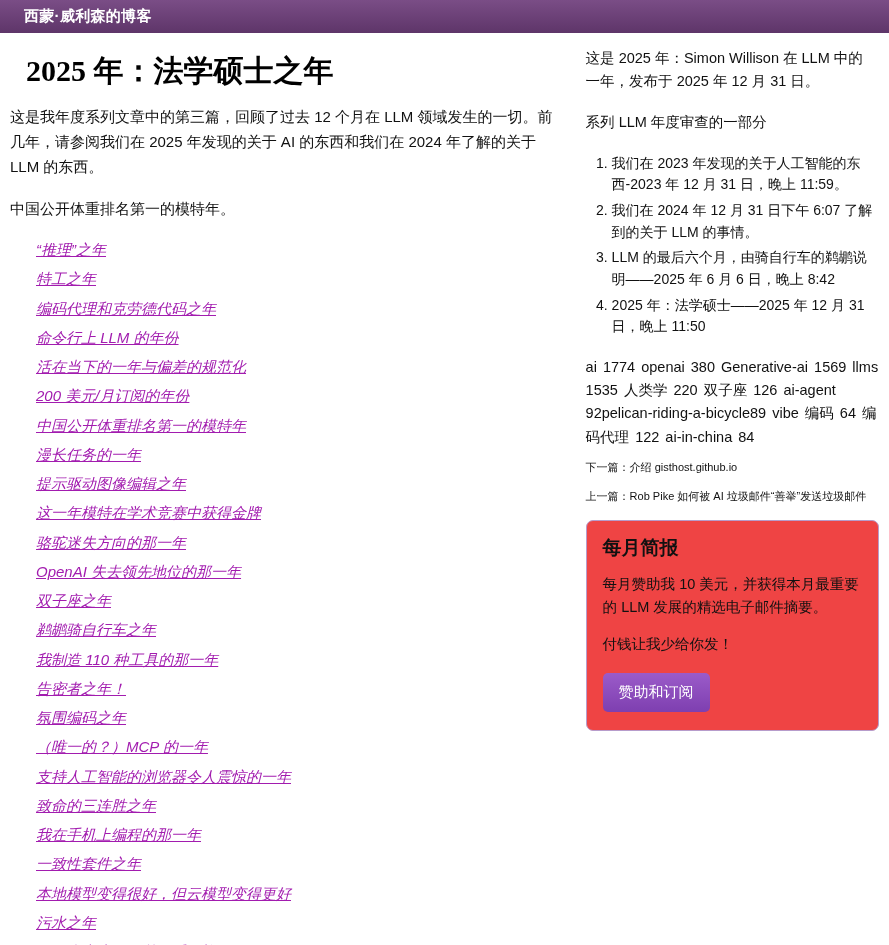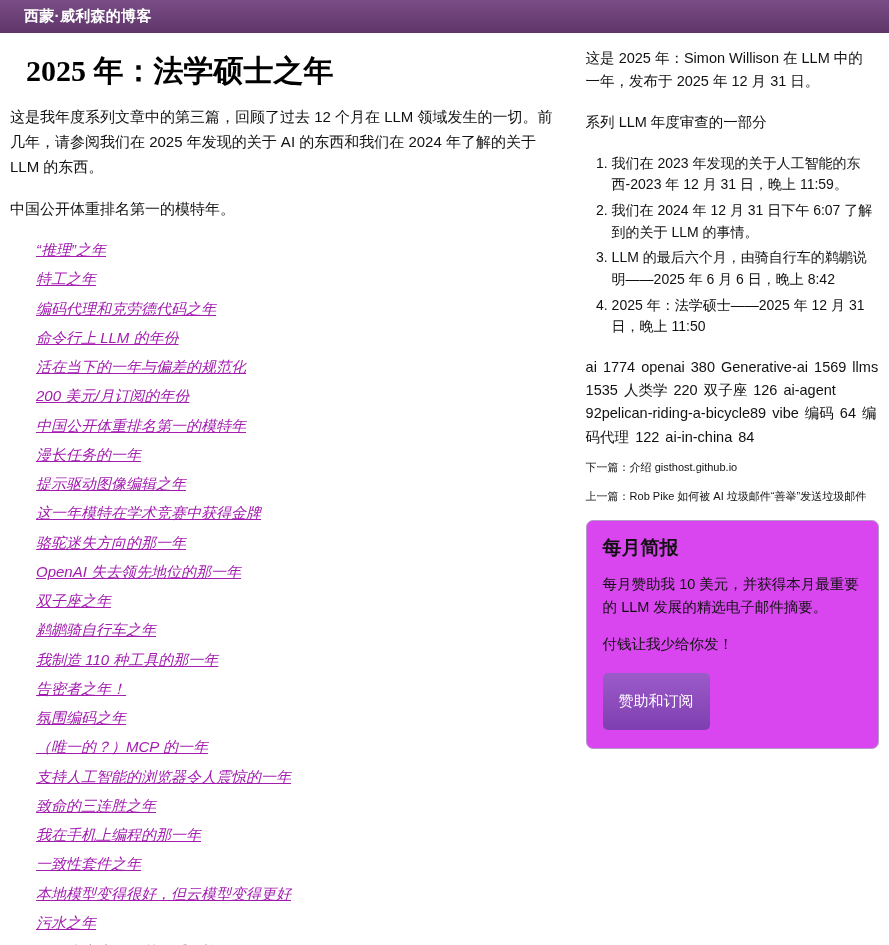--- a/index.html
+++ b/index.html
@@ -99,21 +99,21 @@
   .nav-line {
     font-size: 11px;
     line-height: 1.6;
     margin: 0 0 12px 0;
   }
   .newsletter-box {
     border: 1px solid #b79ccb;
     border-radius: 7px;
     padding: 14px 16px 18px 16px;
     margin-top: 14px;
-    background: #d946ef;
+    background: #ef4444;
   }
   .newsletter-title {
     font-family: "Liberation Serif", serif;
     font-size: 19px;
     font-weight: bold;
     margin: 0 0 12px 0;
   }
   .newsletter-body {
     font-size: 14.5px;
     line-height: 1.6;
@@ -125,21 +125,21 @@
     margin: 0 0 16px 0;
   }
   .subscribe-btn {
     display: inline-block;
     background: #8c4bbd;
     background: linear-gradient(180deg, #9b5bc9 0%, #7e3fb0 100%);
     color: #fff;
     font-size: 15px;
     border: none;
     border-radius: 5px;
-    padding: 19px 16px;
+    padding: 10px 16px;
     cursor: pointer;
     font-family: "Liberation Sans", sans-serif;
   }
 </style>
 </head>
 <body>
 
 <div class="site-header">
   <span class="site-title">西蒙·威利森的博客</span>
 </div>

